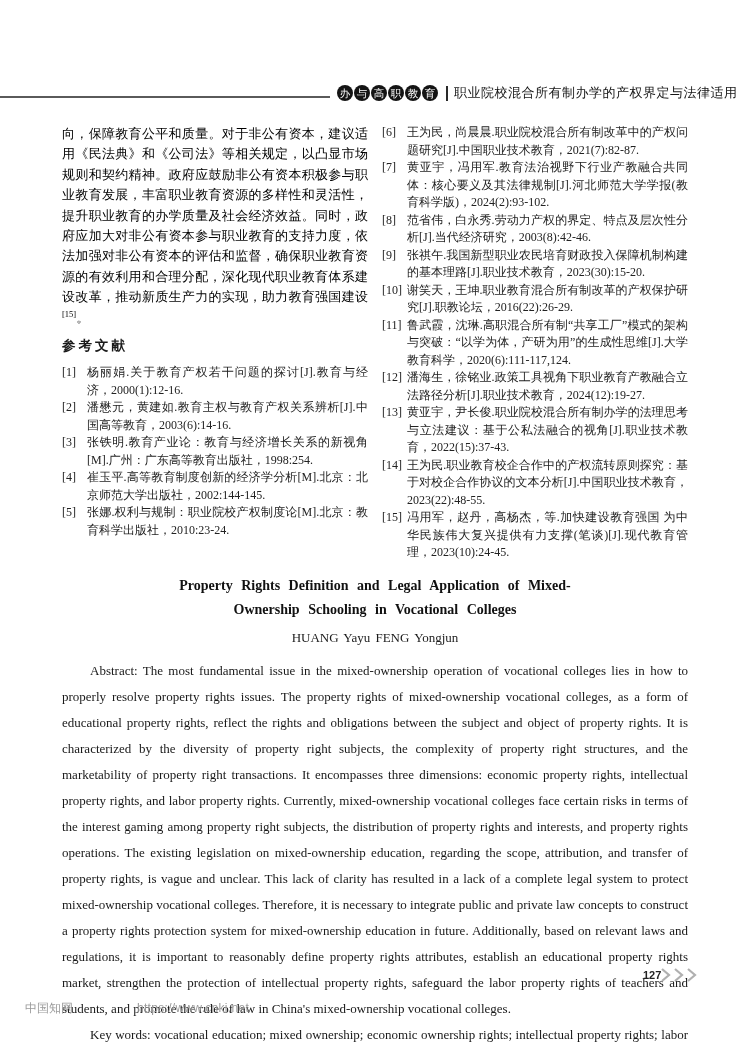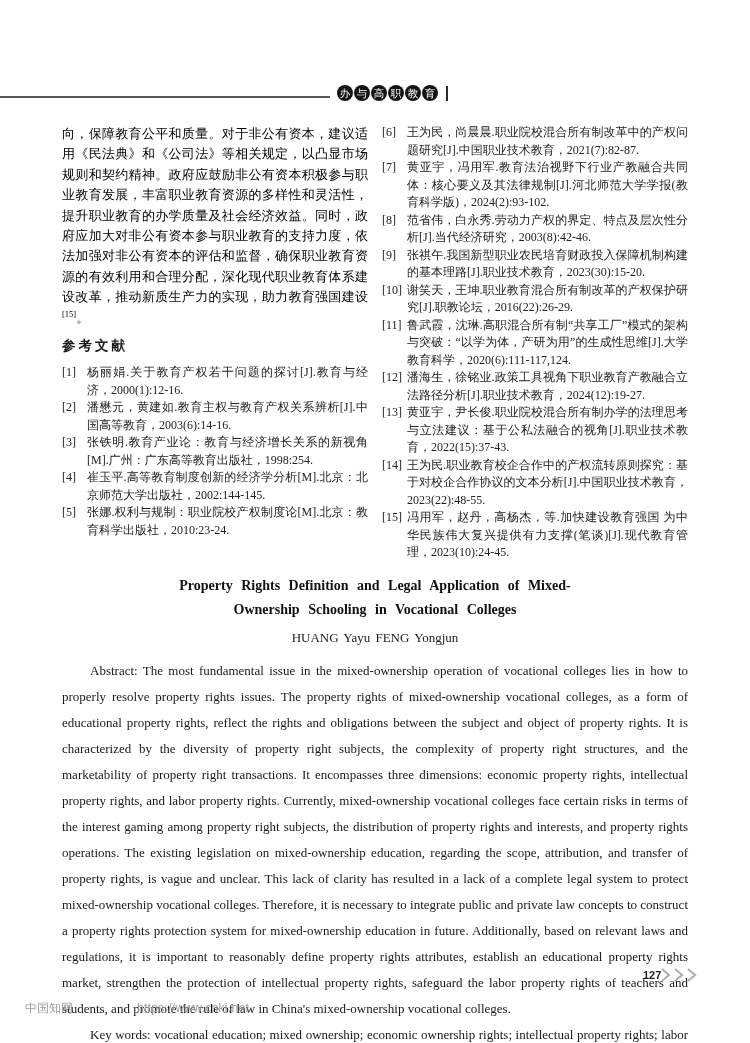--- a/index.html
+++ b/index.html
@@ -185,20 +185,21 @@
 
         <span class="badge">高</span>
 
         <span class="badge">职</span>
 
         <span class="badge">教</span>
 
         <span class="badge">育</span>
       </div>
     <span class="header-bar"></span>
+    <span class="header-title">职业院校混合所有制办学的产权界定与法律适用</span>
   </div>
 
   <div class="col col-left">
     <p class="cn-paragraph"><span>向，保障教育公平和质量。对于非公有资本，建议适用《民法典》和《公司法》等相关规定，以凸显市场规则和契约精神。政府应鼓励非公有资本积极参与职业教育发展，丰富职业教育资源的多样性和灵活性，提升职业教育的办学质量及社会经济效益。同时，政府应加大对非公有资本参与职业教育的支持力度，依法加强对非公有资本的评估和监督，确保职业教育资源的有效利用和合理分配，深化现代职业教育体系建设改革，推动新质生产力的实现，助力教育强国建设</span><sup>[15]</sup><span>。</span></p>
     <h3 class="refs-heading">参考文献</h3>
     <ul class="ref-list">
 
         <li class="ref-item">
           <span class="ref-num">[1]</span>
           <span class="ref-text">杨丽娟.关于教育产权若干问题的探讨[J].教育与经济，2000(1):12-16.</span>

